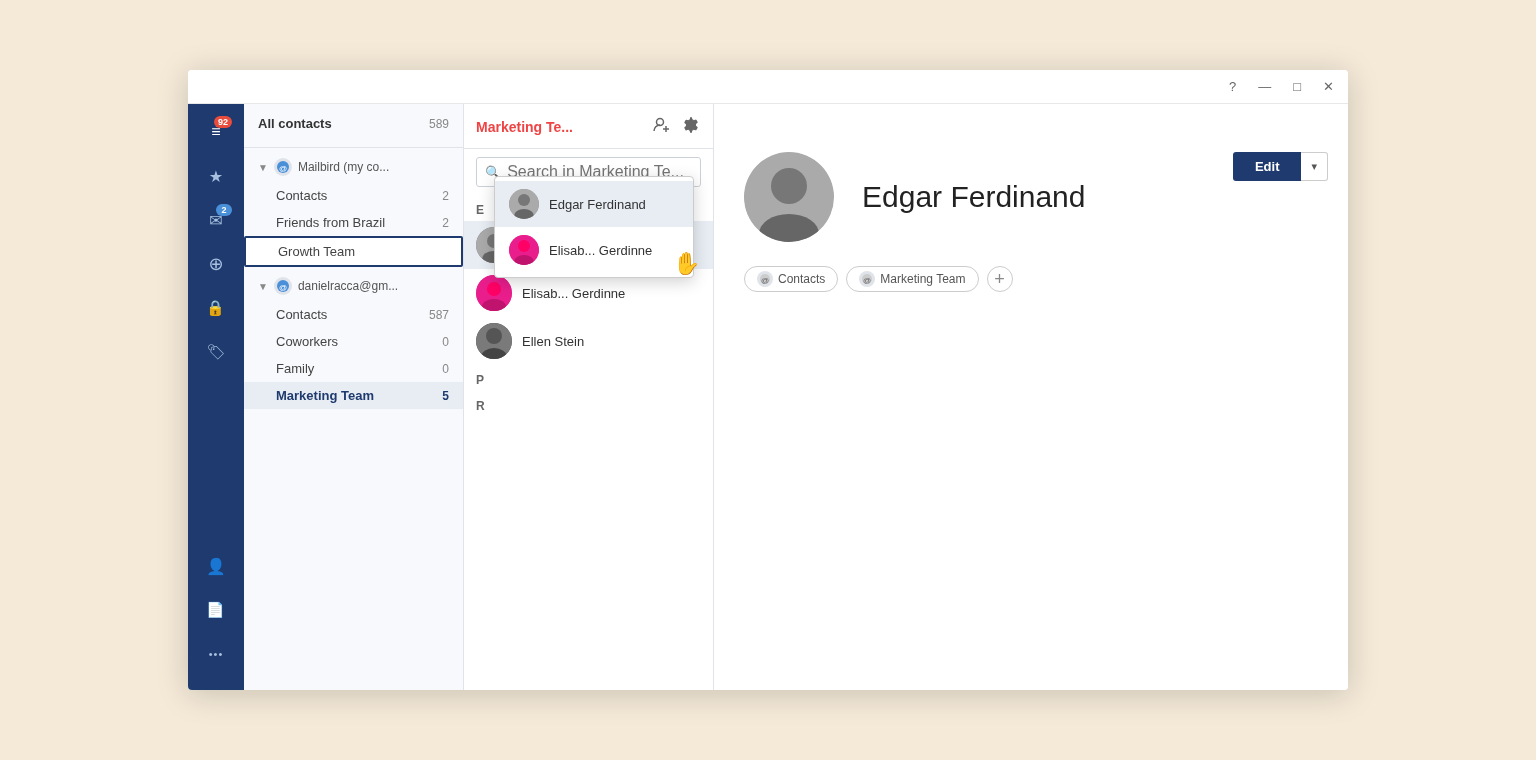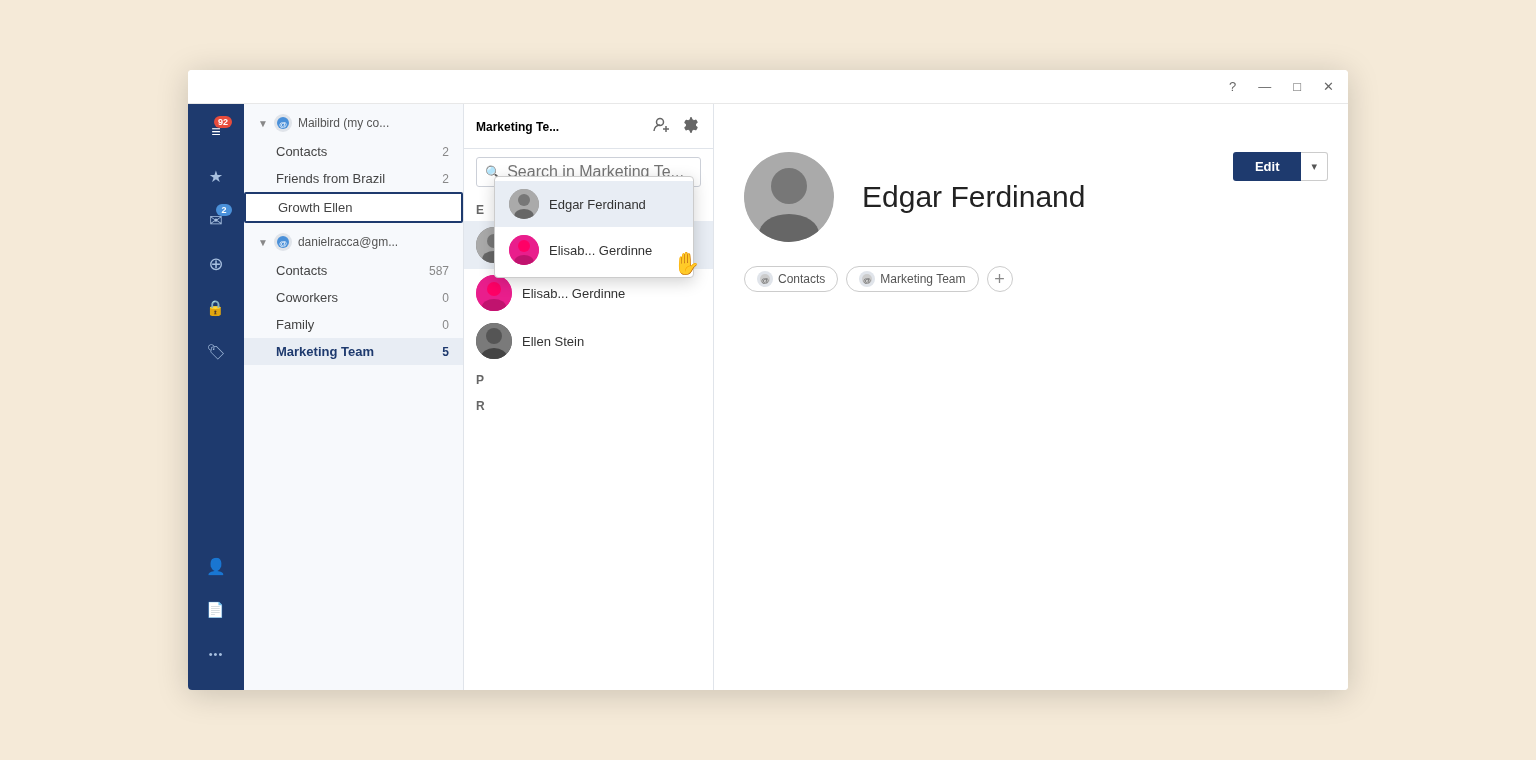--- a/index.html
+++ b/index.html
@@ -208,23 +208,23 @@
       position: relative;
     }
     .middle-header {
       padding: 10px 12px 8px;
       border-bottom: 1px solid #e0e4ea;
       display: flex;
       align-items: center;
       gap: 8px;
     }
     .group-title {
-      font-size: 12px;
+      font-size: 14px;
       font-weight: 700;
-      color: #000000;
+      color: #ef4444;
       flex: 1;
       overflow: hidden;
       text-overflow: ellipsis;
       white-space: nowrap;
     }
     .header-icon-btn {
       color: #666;
       cursor: pointer;
       font-size: 16px;
       background: none;
@@ -485,20 +485,26 @@
         <div class="sidebar-icon">
           <span style="font-size:15px;">📄</span>
         </div>
         <div class="sidebar-icon">
           <span style="font-size:11px; letter-spacing:1px; color:#a8c0e0;">•••</span>
         </div>
       </div>
     </div>
 
     <div class="contact-list-panel">
+      <div class="panel-header">
+        <div class="all-contacts-row">
+          <span class="all-contacts-label">All contacts</span>
+          <span class="all-contacts-count">589</span>
+        </div>
+      </div>
 
       <div class="panel-scroll">
 
         <div class="account-section">
           <div class="account-header">
             <span class="account-arrow">▼</span>
             <div class="account-icon">
               <svg width="14" height="14" viewBox="0 0 14 14">
                   <circle cx="7" cy="7" r="6" fill="#4a90d9"></circle>
                   <text x="7" y="11" text-anchor="middle" font-size="8" fill="white">@</text>
@@ -508,21 +514,21 @@
           </div>
           <div class="contact-group-item">
             <span>Contacts</span>
             <span class="group-count">2</span>
           </div>
           <div class="contact-group-item">
             <span>Friends from Brazil</span>
             <span class="group-count">2</span>
           </div>
           <div class="contact-group-item selected-outline">
-            <span>Growth Ellen</span>
+            <span>Growth Team</span>
             <span class="group-count"></span>
           </div>
         </div>
 
         <div class="account-section">
           <div class="account-header">
             <span class="account-arrow">▼</span>
             <div class="account-icon">
               <svg width="14" height="14" viewBox="0 0 14 14">
                   <circle cx="7" cy="7" r="6" fill="#4a90d9"></circle>

